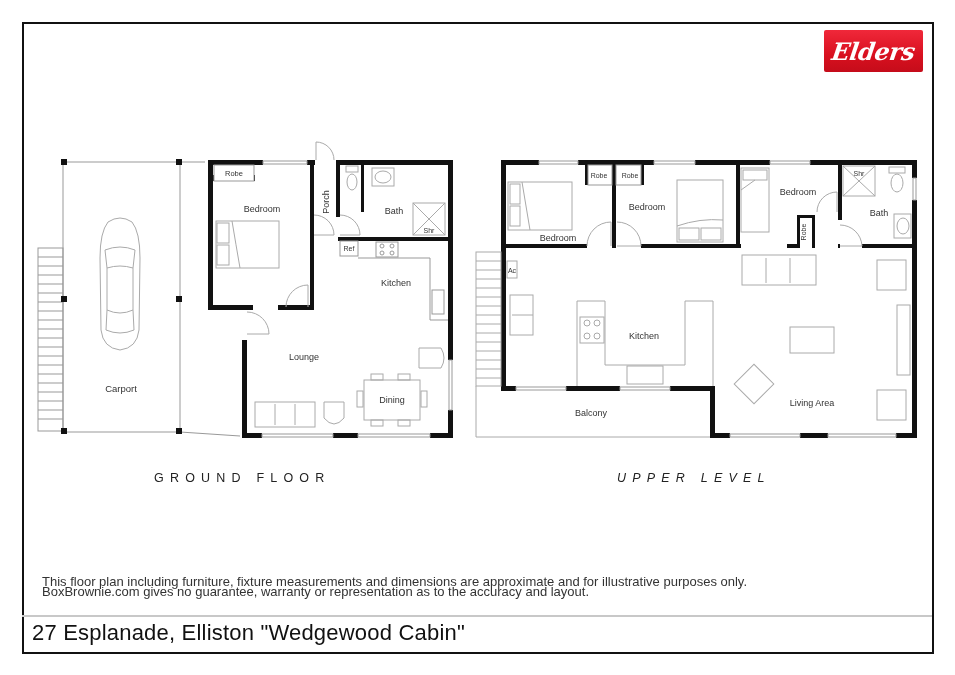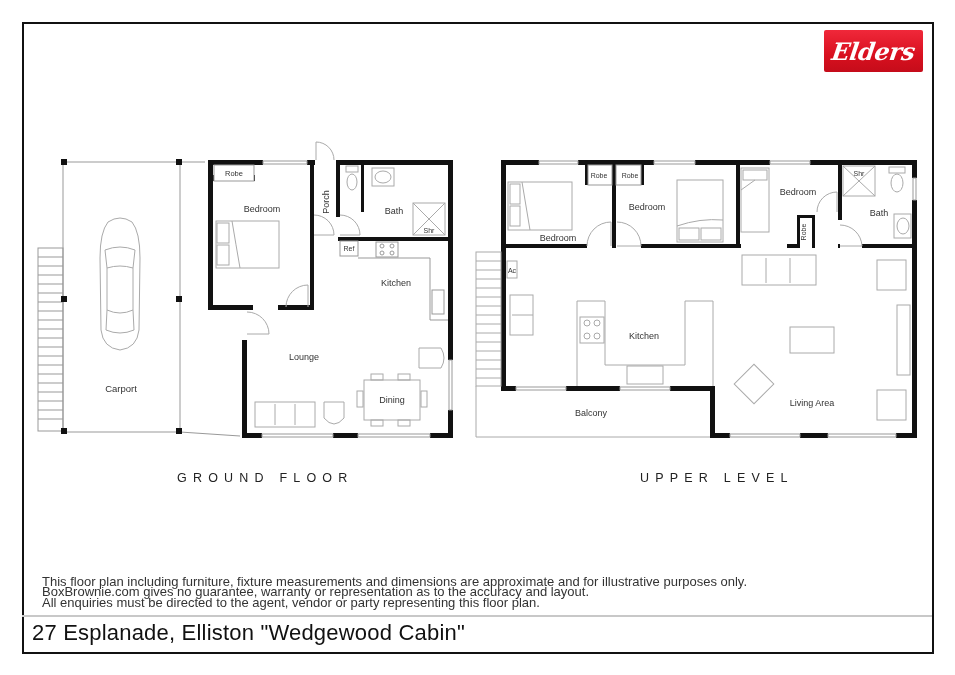--- a/index.html
+++ b/index.html
@@ -5,21 +5,21 @@
   html, body { margin: 0; padding: 0; background: #ffffff; }
   body { width: 955px; height: 675px; position: relative; overflow: hidden; font-family: "Liberation Sans", sans-serif; }
   .frame { position: absolute; left: 22px; top: 22px; width: 908px; height: 628px; border: 2px solid #111; box-sizing: content-box; }
   .divider { position: absolute; left: 22px; top: 615px; width: 910px; height: 2px; background: #c8c8c8; }
   .title { position: absolute; left: 32px; top: 620px; font-size: 22px; color: #111; letter-spacing: 0.2px; }
   .disclaimer { position: absolute; left: 42px; top: 577px; font-size: 13px; line-height: 10.3px; color: #333; }
   .logo { position: absolute; left: 824px; top: 30px; width: 99px; height: 42px; border-radius: 2px;
           background: linear-gradient(180deg, #f0283a 0%, #d8101f 60%, #c50c1a 100%);
           display: flex; align-items: center; justify-content: center; }
   .logo span { color: #fff; font-family: "DejaVu Serif", serif; font-style: italic; font-weight: bold; font-size: 24px; letter-spacing: -0.5px; transform: skewX(-8deg); }
-  .plan-label { position: absolute; top: 471px; font-size: 12.5px; letter-spacing: 6.2px; color: #222; margin-left: 23px; }
+  .plan-label { position: absolute; top: 471px; font-size: 12.5px; letter-spacing: 6.2px; color: #222; }
   svg { position: absolute; left: 0; top: 0; }
   svg text { font-family: "Liberation Sans", sans-serif; fill: #333; }
 </style>
 </head>
 <body>
 
 <div class="frame"></div>
 
 <div class="logo">
   <span>Elders</span>
@@ -311,22 +311,21 @@
       <rect x="877" y="390" width="29" height="30"></rect>
       <rect x="790" y="327" width="44" height="26"></rect>
       <rect x="897" y="305" width="13" height="70"></rect>
       <rect x="740" y="370" width="28" height="28" transform="rotate(45 754 384)"></rect>
     </g>
     <text x="812" y="406" font-size="9" text-anchor="middle">Living Area</text>
   </g>
 </svg>
 
 <div class="plan-label" style="left:154px;">GROUND FLOOR</div>
-<div class="plan-label" style="left:617px;">UPPER LEVEL</div>
+<div class="plan-label" style="left:617px;font-style:italic;">UPPER LEVEL</div>
 
 <div class="disclaimer">
   <div>This floor plan including furniture, fixture measurements and dimensions are approximate and for illustrative purposes only.</div>
   <div>BoxBrownie.com gives no guarantee, warranty or representation as to the accuracy and layout.</div>
-  <div>All enquiries must be directed to the agent, vendor or party representing this floor plan.</div>
 </div>
 
 <div class="divider"></div>
 <div class="title">27 Esplanade, Elliston "Wedgewood Cabin"</div>
 
 </body></html>

